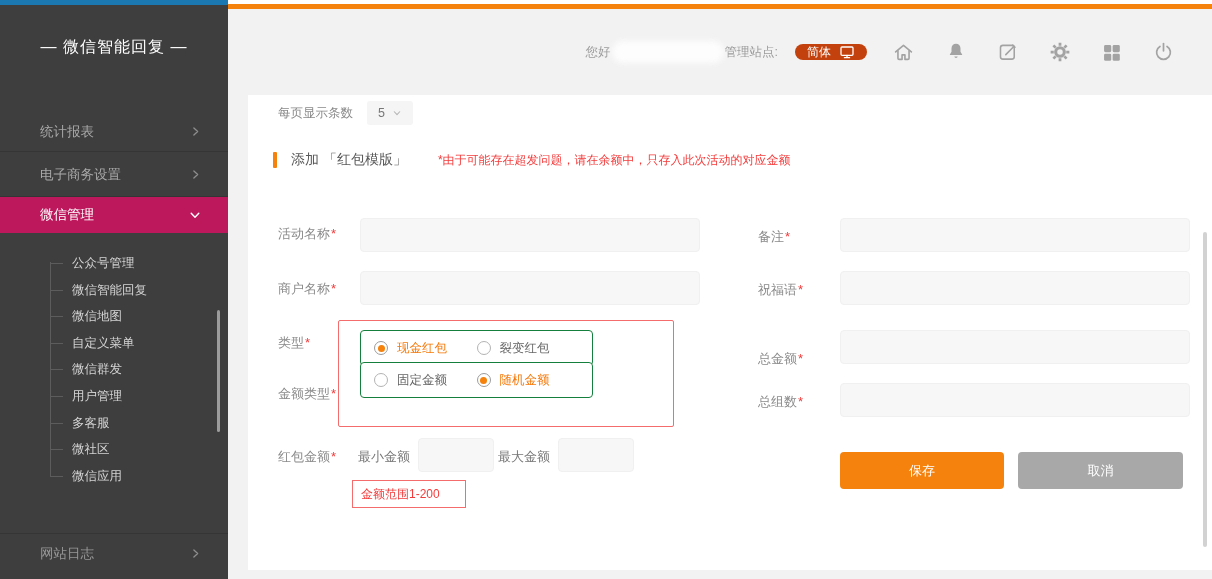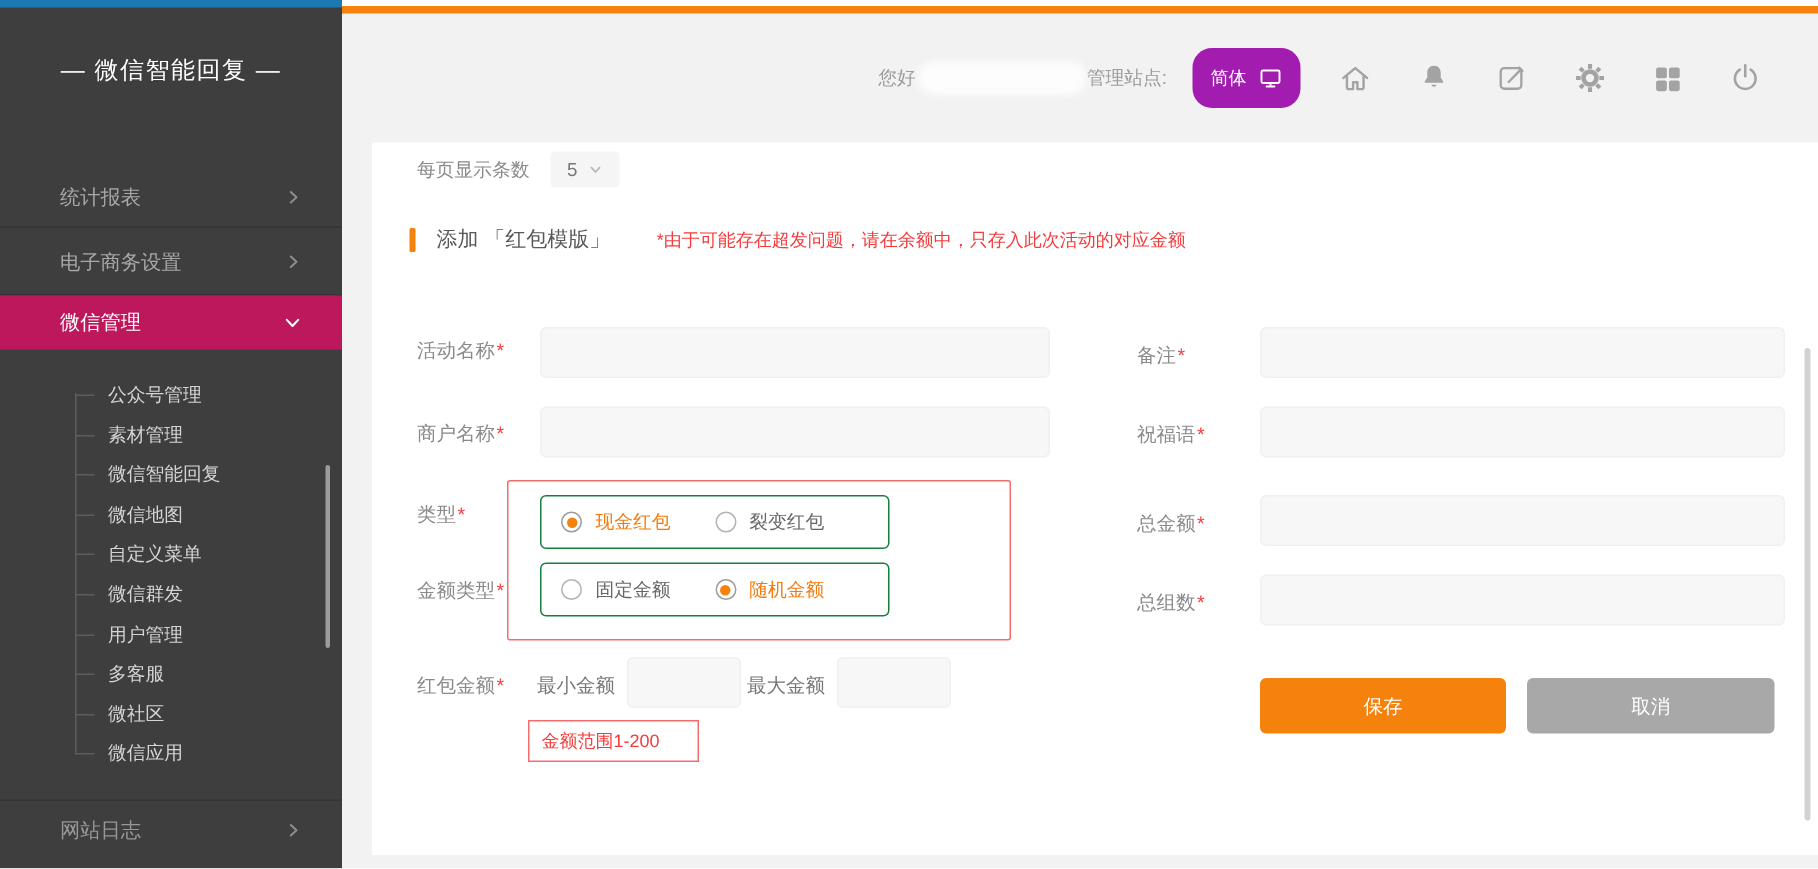--- a/index.html
+++ b/index.html
@@ -27,21 +27,21 @@
   
   .main{position:absolute;left:228px;top:0;right:0;bottom:0;background:#f2f2f2;}
   .main-topwhite{height:4px;background:#ffffff;}
   .main-topstrip{height:5px;background:#f5820d;}
 
   .topbar{position:absolute;top:9px;left:0;right:0;height:86px;display:flex;align-items:center;
           justify-content:flex-end;padding-right:37px;box-sizing:border-box;}
   .greet{color:#9c9c9c;font-size:12.5px;}
   .blurname{width:112px;height:22px;background:#fdfdfd;border-radius:11px;filter:blur(3px);margin:0 1px;}
   .sitelabel{color:#9c9c9c;font-size:12.5px;margin-right:17px;white-space:nowrap;}
-  .pill{height:40px;background:#a21caf;border-radius:13px;display:flex;align-items:center;gap:8px;
+  .pill{height:16px;background:#c2410c;border-radius:13px;display:flex;align-items:center;gap:8px;
         padding:0 12px;color:#fff;font-size:12px;margin-right:25px;cursor:pointer;}
   .topbar-icons{display:flex;align-items:center;gap:30px;}
   .hicon{display:block;cursor:pointer;}
 
   
   .card{position:absolute;left:20px;top:95px;right:0;bottom:9px;background:#fff;}
   .pp-row{position:absolute;left:30px;top:6px;display:flex;align-items:center;gap:14px;}
   .pp-label{font-size:12.5px;color:#8a8a8a;}
   .pp-select{width:46px;height:24px;background:#f5f5f5;border-radius:3px;display:flex;align-items:center;
              justify-content:center;gap:7px;font-size:12.5px;color:#777;cursor:pointer;}
@@ -102,21 +102,20 @@
     </div>
     <div class="mi mi-active">
       <span>微信管理</span>
       <svg class="chev" width="14" height="14" viewBox="0 0 24 24">
           <path d="M5.5 9l6.5 7 6.5-7" fill="none" stroke="#ffffff" stroke-width="2.4" stroke-linecap="round" stroke-linejoin="round"></path>
         </svg>
     </div>
 
     <ul class="submenu">
       <li>公众号管理</li>
-      <li>素材管理</li>
       <li>微信智能回复</li>
       <li>微信地图</li>
       <li>自定义菜单</li>
       <li>微信群发</li>
       <li>用户管理</li>
       <li>多客服</li>
       <li>微社区</li>
       <li>微信应用</li>
     </ul>
 
@@ -212,21 +211,21 @@
           <span class="radio on"></span>
           <span class="radio-lab sel">现金红包</span>
         </span>
         <span class="radio-opt">
           <span class="radio"></span>
           <span class="radio-lab">裂变红包</span>
         </span>
       </div>
 
       <span class="flabel" style="left:30px;top:290px;"><span>金额类型</span><span class="req">*</span></span>
-      <div class="radio-box" style="top:280px;">
+      <div class="radio-box" style="top:267px;">
         <span class="radio-opt">
           <span class="radio"></span>
           <span class="radio-lab">固定金额</span>
         </span>
         <span class="radio-opt">
           <span class="radio on"></span>
           <span class="radio-lab sel">随机金额</span>
         </span>
       </div>
 
@@ -241,21 +240,21 @@
       <div class="range-note">
           <span>金额范围1-200</span>
         </div>
 
       <span class="flabel" style="left:510px;top:133px;"><span>备注</span><span class="req">*</span></span>
       <input class="tin in-r" style="top: 123px;" type="text">
 
       <span class="flabel" style="left:510px;top:186px;"><span>祝福语</span><span class="req">*</span></span>
       <input class="tin in-r" style="top: 176px;" type="text">
 
-      <span class="flabel" style="left:510px;top:245px;"><span>总金额</span><span class="req">*</span></span>
+      <span class="flabel" style="left:510px;top:255px;"><span>总金额</span><span class="req">*</span></span>
       <input class="tin in-r" style="top: 235px;" type="text">
 
       <span class="flabel" style="left:510px;top:298px;"><span>总组数</span><span class="req">*</span></span>
       <input class="tin in-r" style="top: 288px;" type="text">
 
       <button class="btn btn-save">保存</button>
       <button class="btn btn-cancel">取消</button>
 
       <div class="card-scroll"></div>
     </div>

